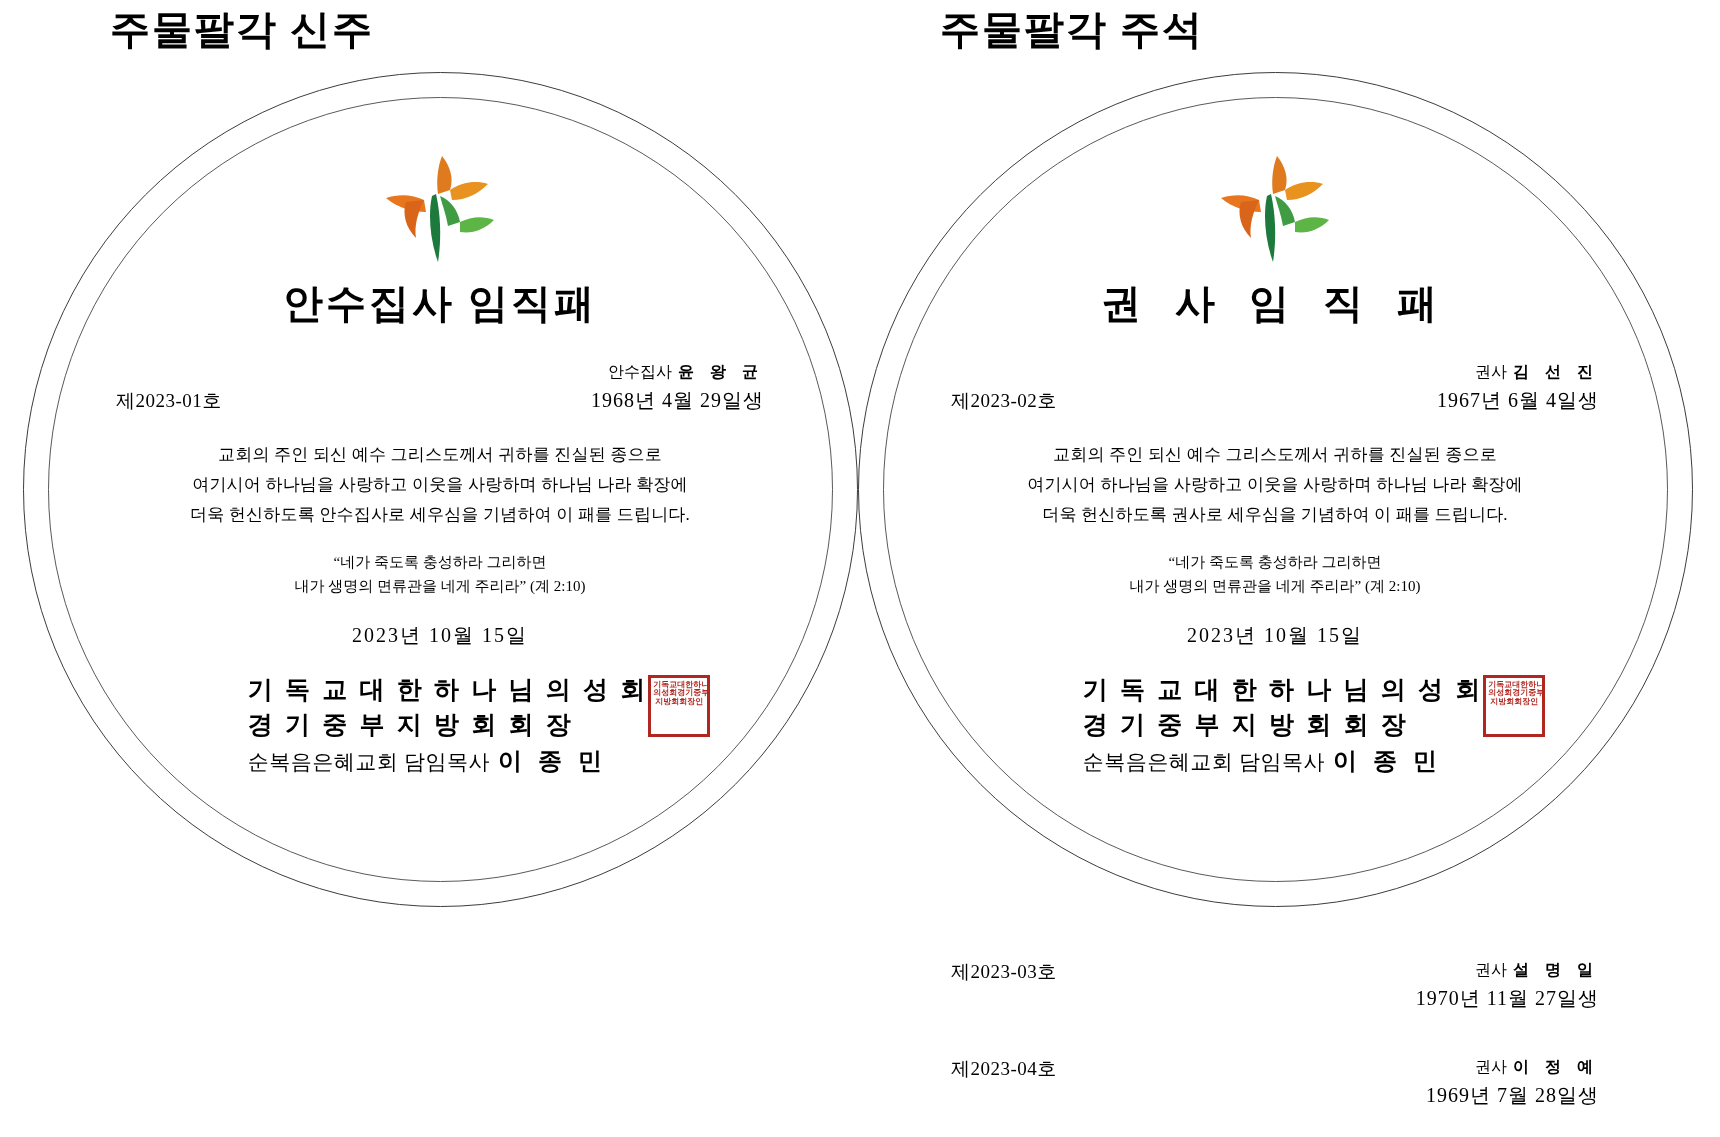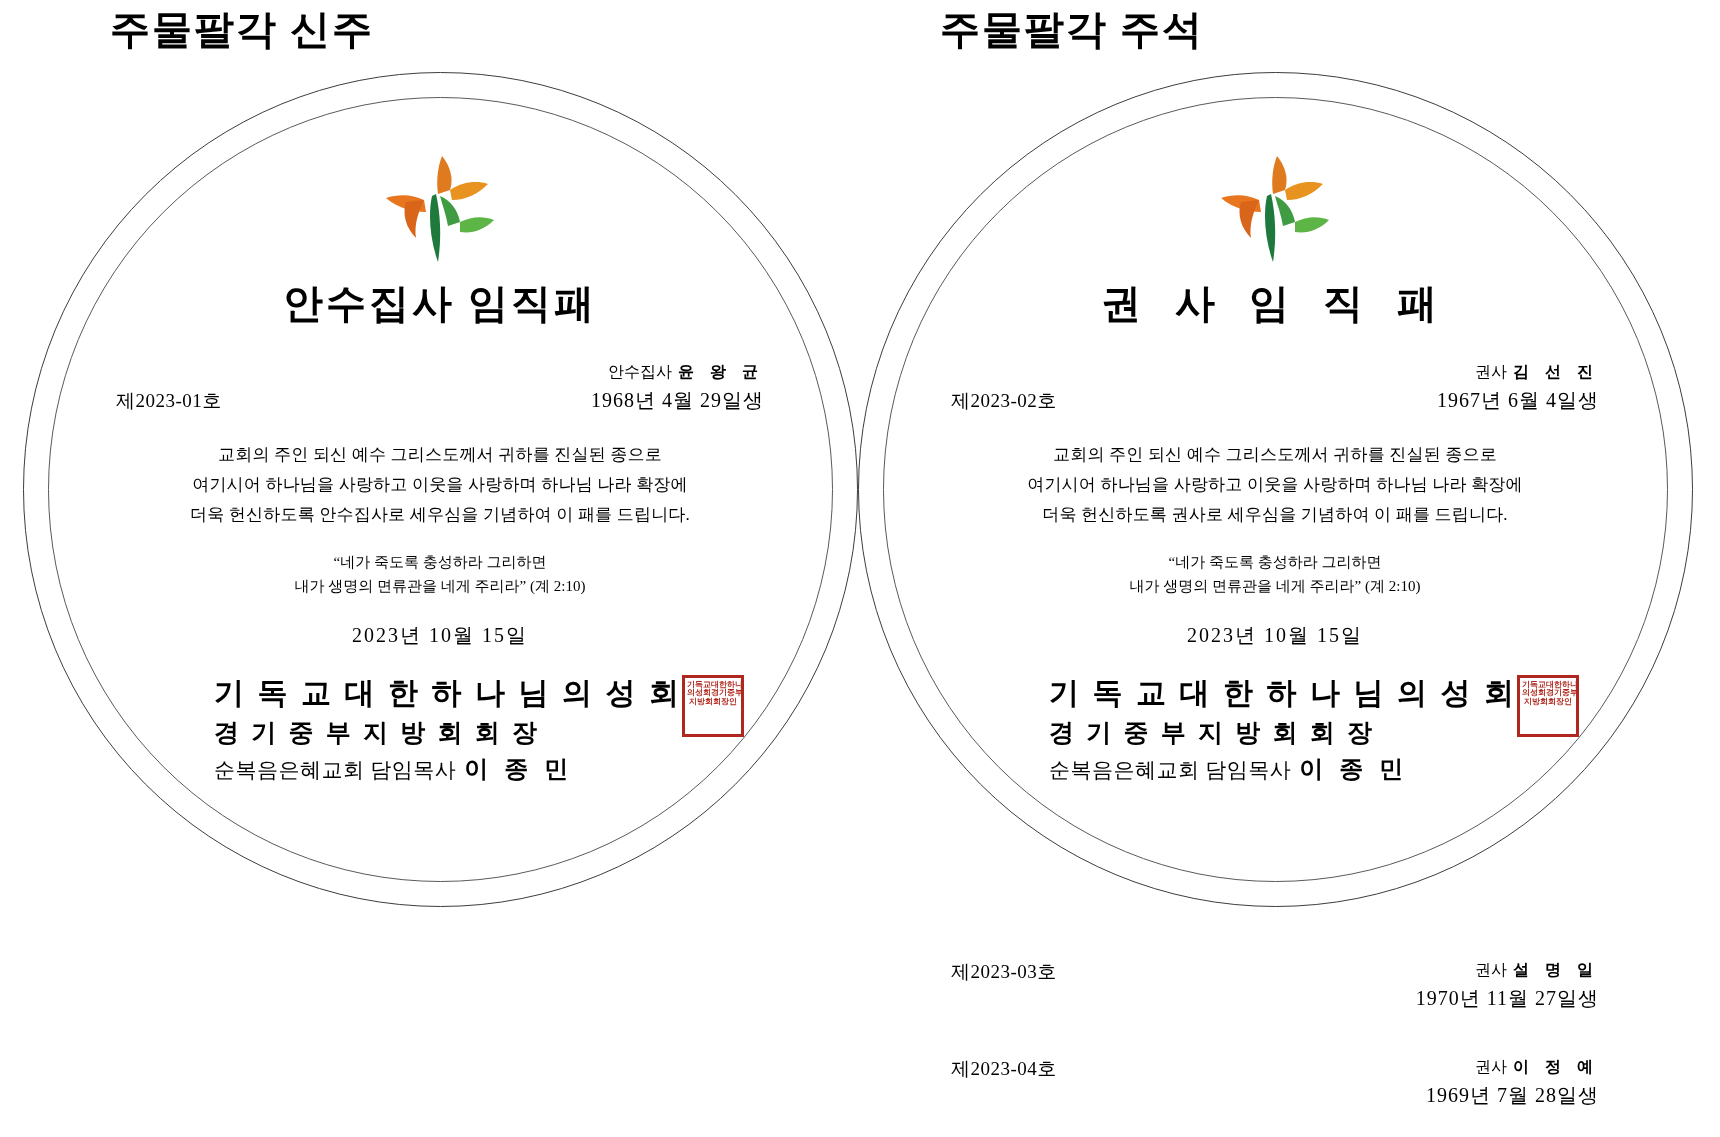--- a/index.html
+++ b/index.html
@@ -136,21 +136,21 @@
 
   
   .sign-block {
     margin-top: 24px;
     position: relative;
     display: inline-block;
     text-align: left;
     padding-left: 16px;
   }
   .sign-l1 {
-    font-size: 30px;
+    font-size: 25px;
     font-weight: bold;
     letter-spacing: 3px;
     white-space: nowrap;
   }
   .sign-l2 {
     font-size: 25px;
     font-weight: bold;
     letter-spacing: 3px;
     white-space: nowrap;
     margin-top: 2px;

